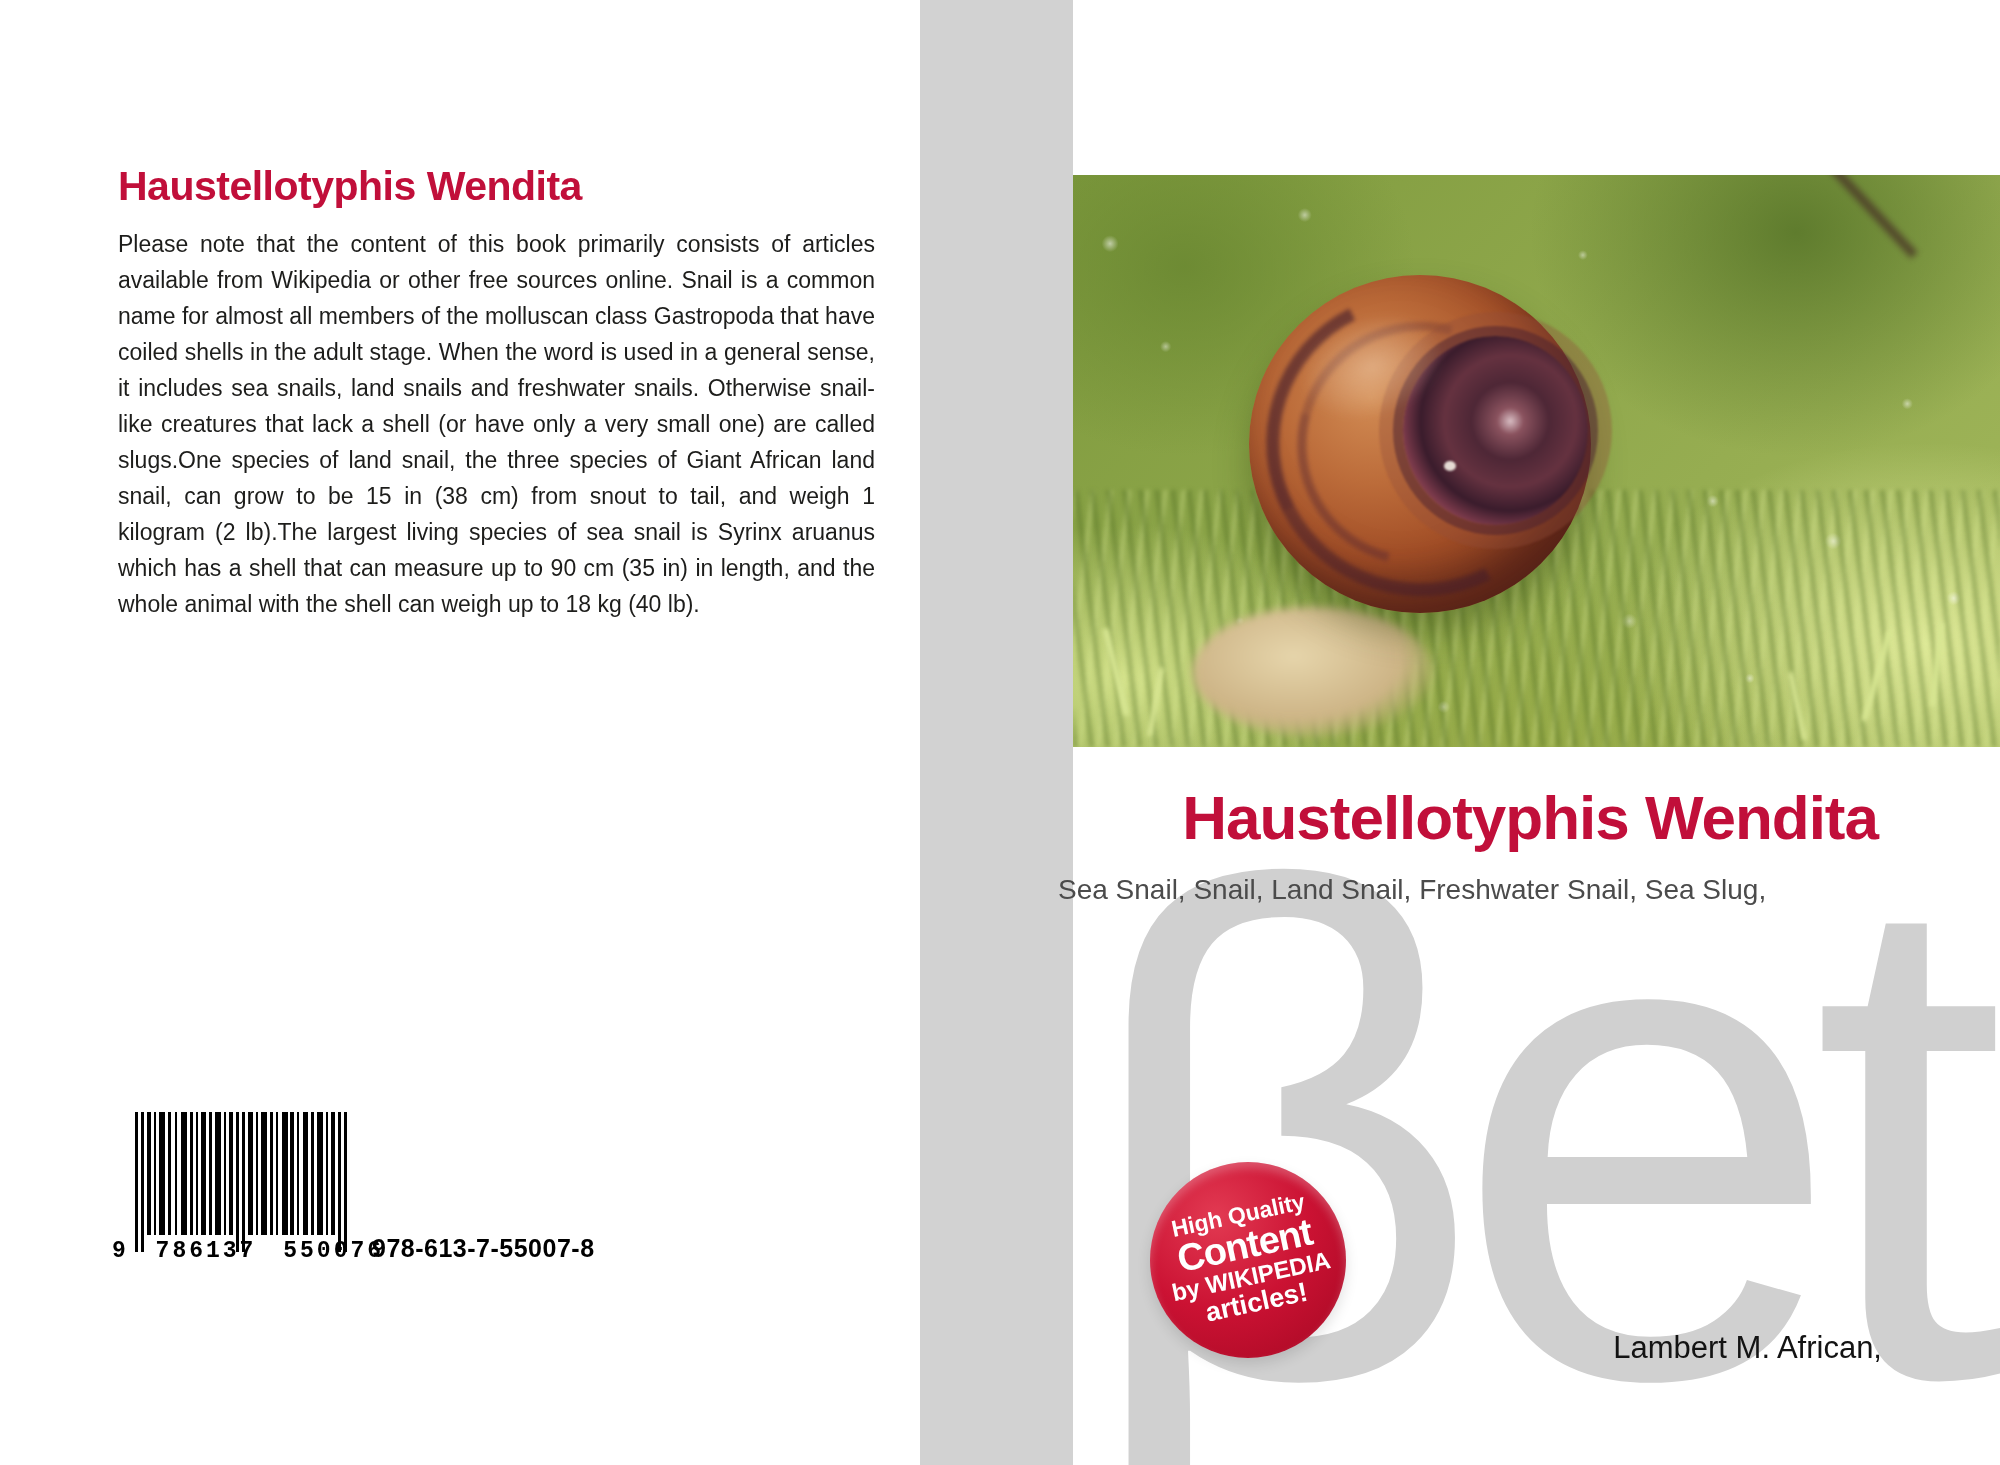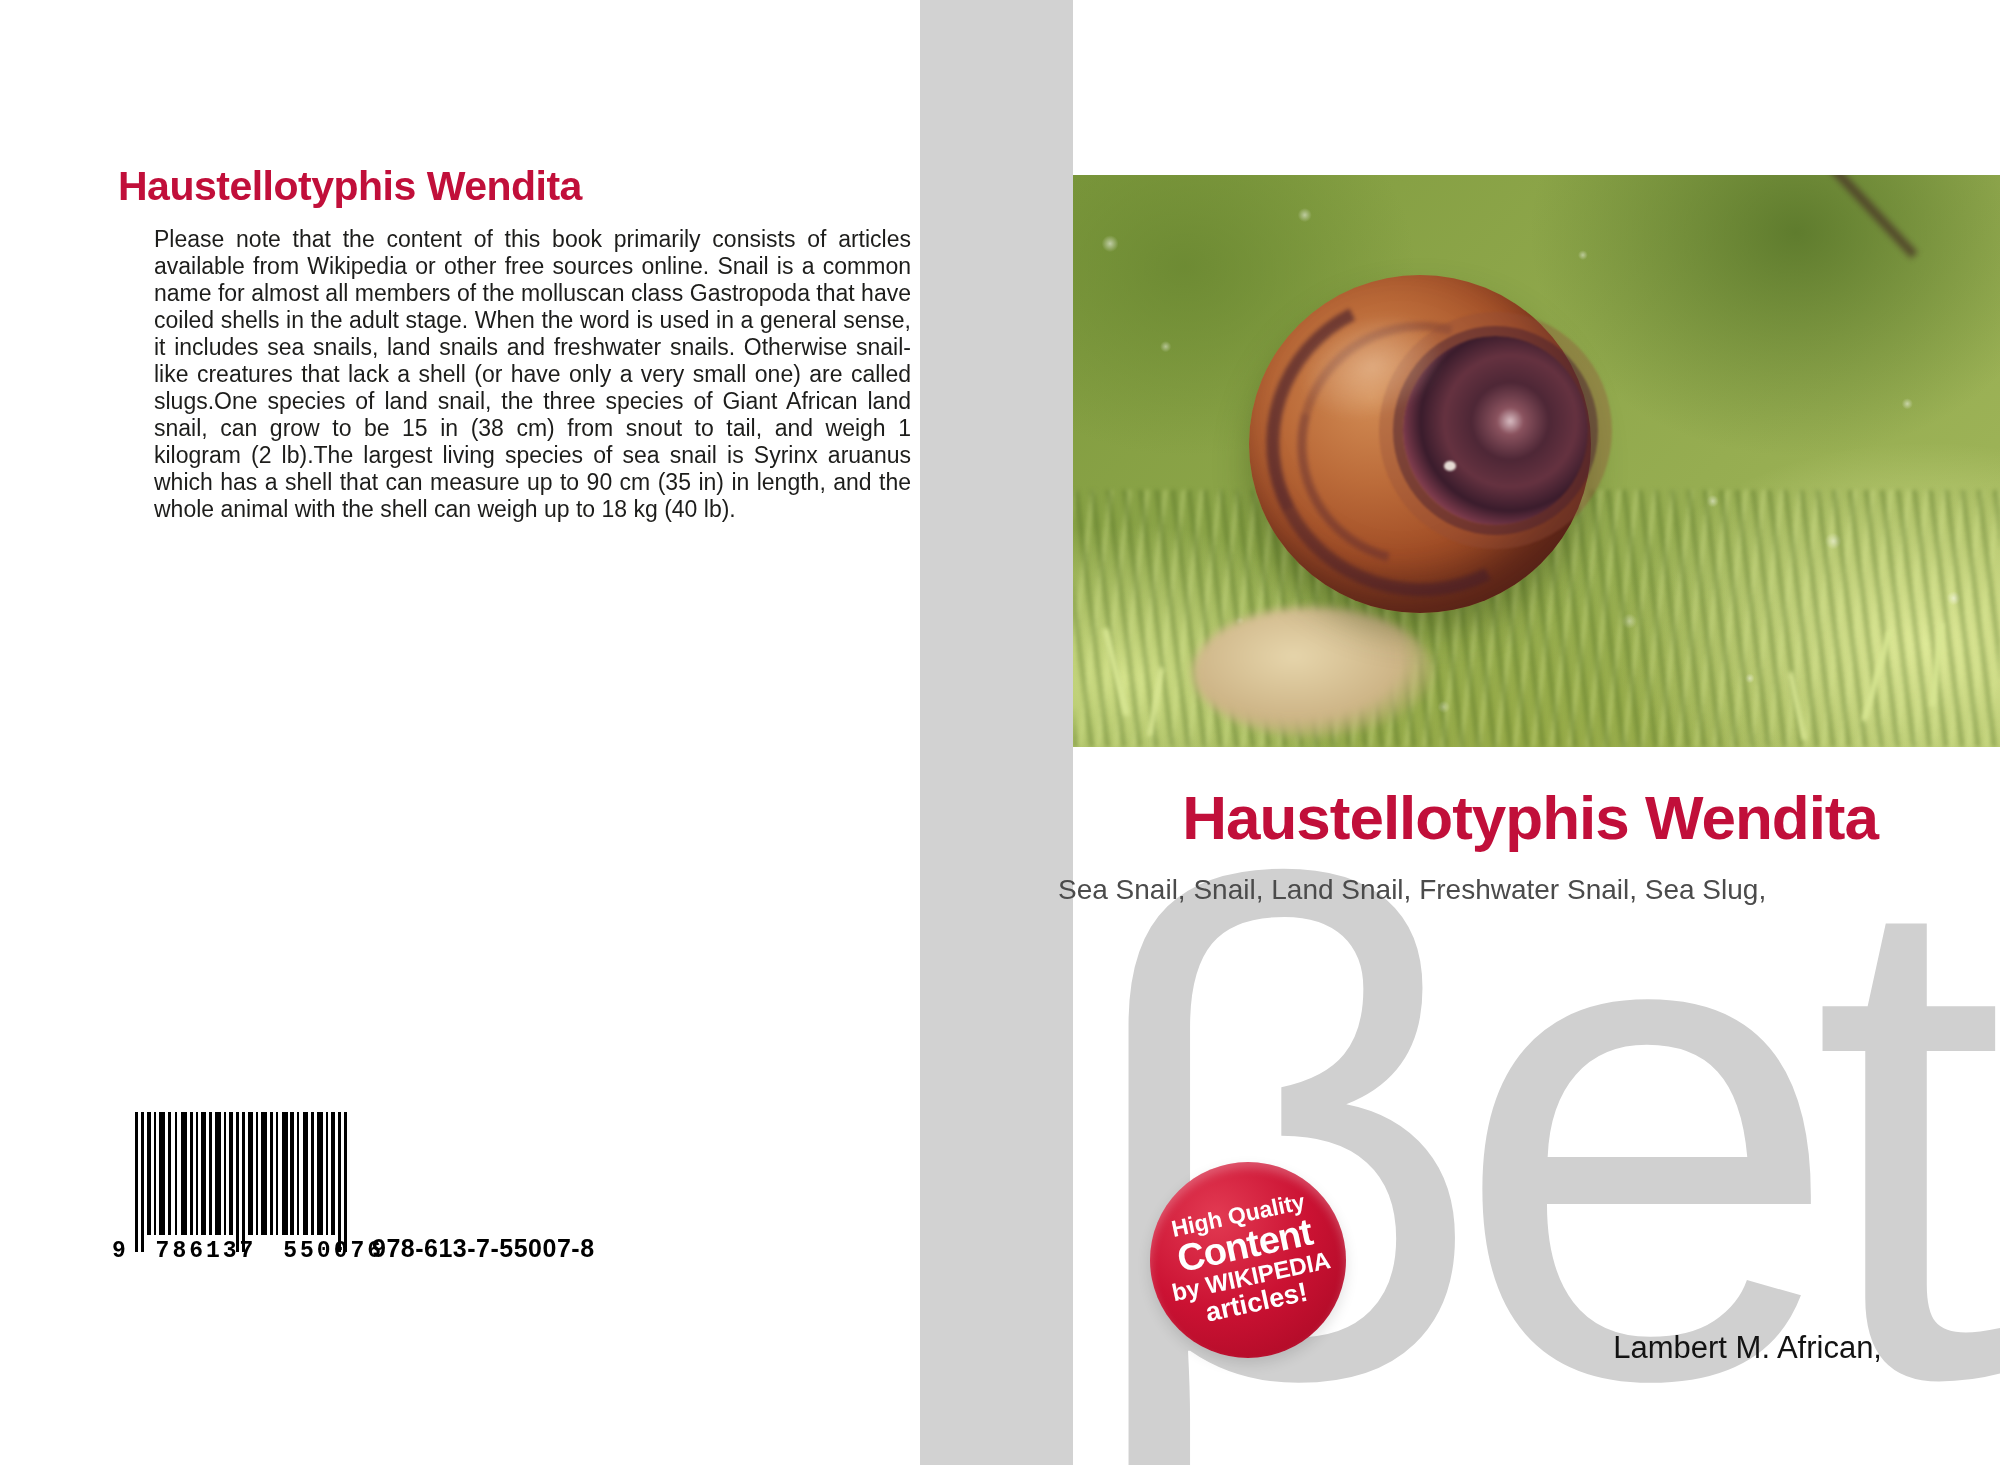--- a/index.html
+++ b/index.html
@@ -7,23 +7,22 @@
     position:relative;width:2000px;height:1465px;background:#ffffff;
     overflow:hidden;font-family:"Liberation Sans",sans-serif;
   }
   
   .back-title{
     position:absolute;left:118px;top:163px;width:780px;
     font-size:41px;font-weight:bold;color:#c10f3a;letter-spacing:-0.5px;
   }
   .back-body{
     position:absolute;left:118px;top:226px;width:757px;
-    font-size:23px;line-height:27px;color:#1d1d1b;
+    font-size:23px;line-height:36px;color:#1d1d1b;
     text-align:justify;
-    margin-left:36px;
   }
   .barcode-wrap{position:absolute;left:112px;top:1112px;width:480px;height:160px;}
   .barcode-svg{position:absolute;left:23px;top:0;}
   .barcode-digits{
     position:absolute;left:0px;top:126px;
     font-family:Liberation Mono, monospace;
     font-size:23px;font-weight:bold;color:#000;letter-spacing:3px;word-spacing:10px;
   }
   .isbn-text{
     position:absolute;left:372px;top:1234px;

